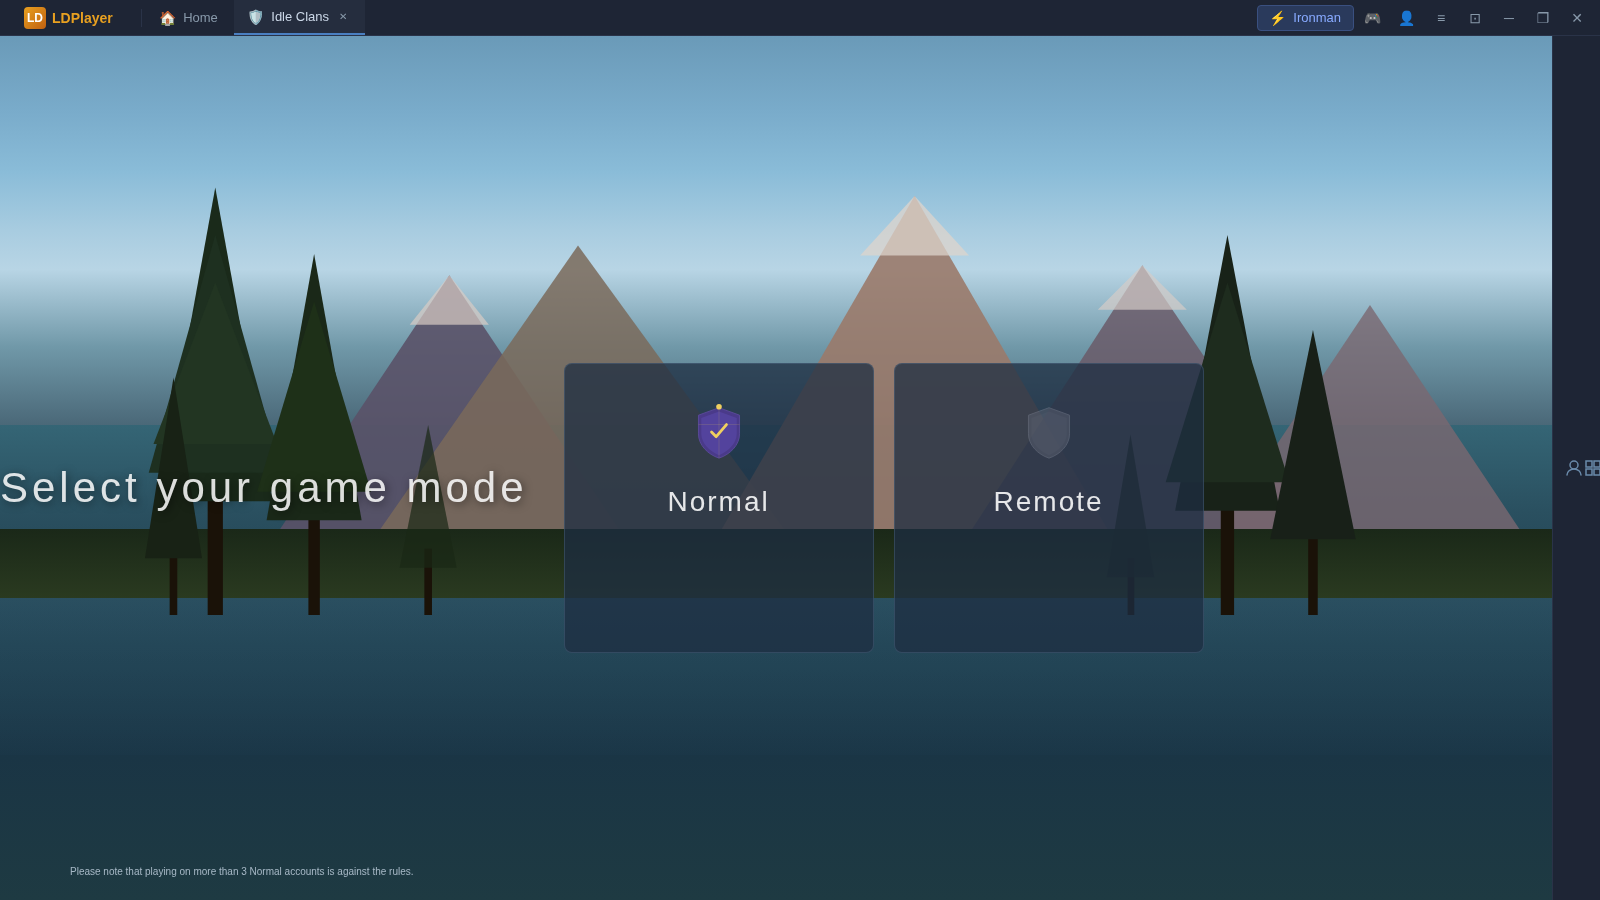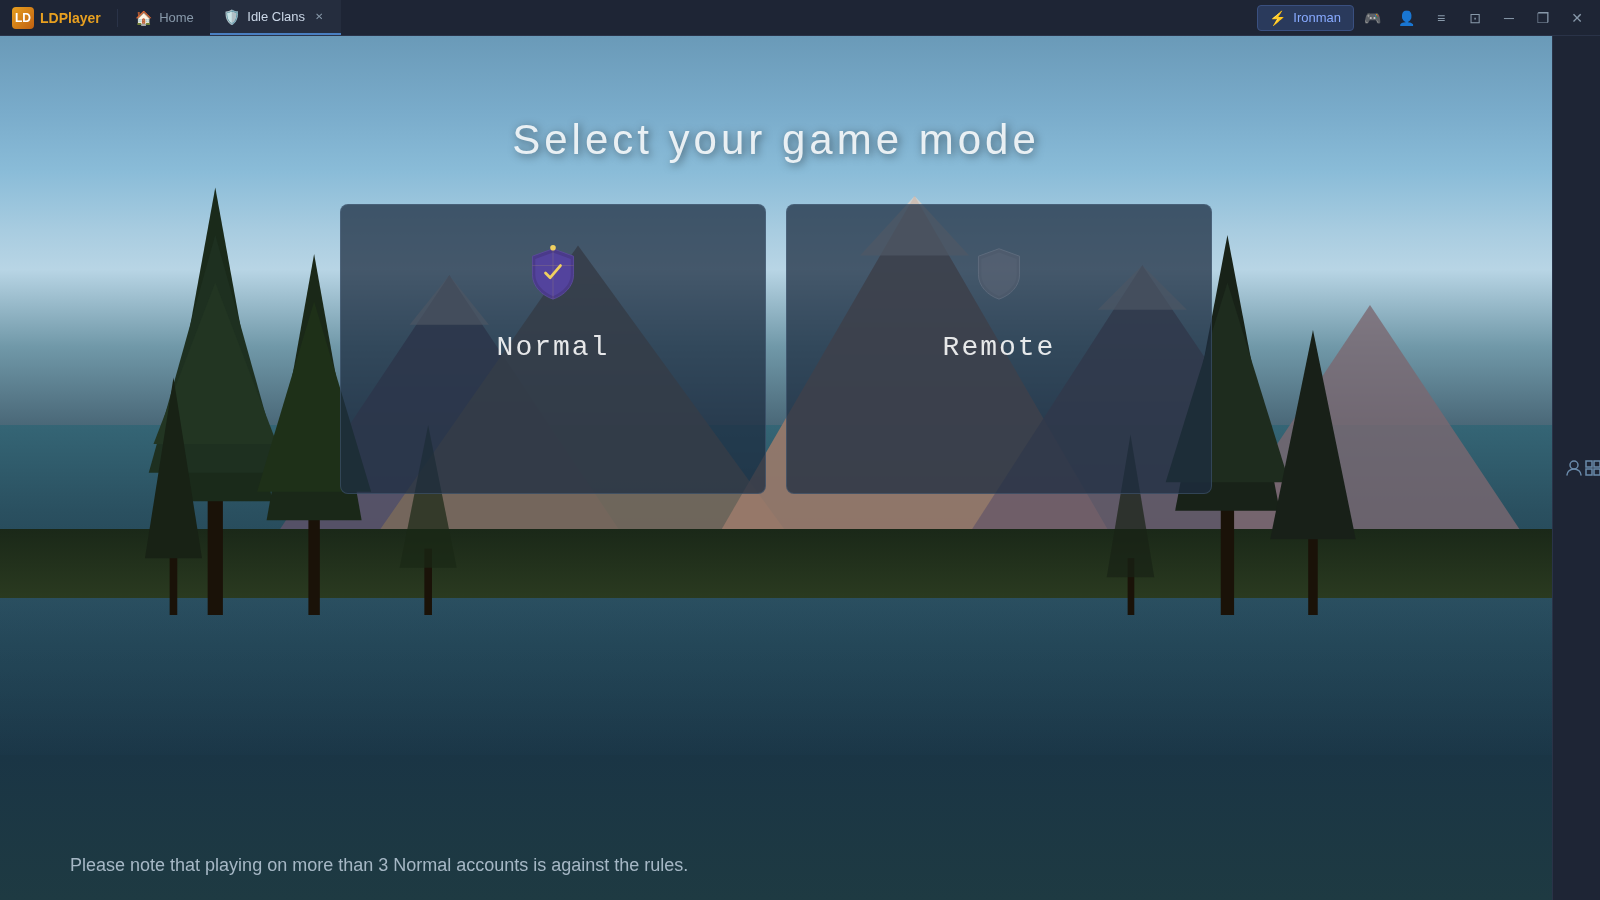--- a/index.html
+++ b/index.html
@@ -17,21 +17,21 @@
       background: #1e2535;
       display: flex;
       align-items: center;
       position: relative;
       z-index: 10;
       border-bottom: 1px solid #2a3348;
     }
     .title-bar-logo {
       display: flex;
       align-items: center;
-      padding: 0 12px;
+      padding: 0 24px;
       gap: 6px;
       color: #e8a020;
       font-weight: bold;
       font-size: 14px;
     }
     .logo-icon {
       width: 22px;
       height: 22px;
       background: linear-gradient(135deg, #e8a020, #c06010);
       border-radius: 4px;
@@ -185,40 +185,39 @@
         rgba(60,100,120,0.4) 0%,
         rgba(30,60,80,0.2) 100%
       );
     }
 
     
     .content-overlay {
       position: absolute;
       inset: 0;
       display: flex;
-      flex-direction: column;
       align-items: center;
       padding-top: 80px;
+      gap: 36px;
     }
 
     .select-title {
       font-size: 42px;
       color: rgba(255,255,255,0.85);
       letter-spacing: 4px;
       font-weight: 300;
       text-shadow: 2px 2px 8px rgba(0,0,0,0.5);
       margin-bottom: 40px;
     }
 
     
     .mode-cards {
       display: flex;
       gap: 20px;
-      width: 872px;
-      font-family: Liberation Mono, monospace;
+      width: 640px;
     }
 
     .mode-card {
       flex: 1;
       background: rgba(30, 45, 65, 0.75);
       border: 1px solid rgba(100,130,160,0.3);
       border-radius: 8px;
       padding: 40px 30px 40px;
       display: flex;
       flex-direction: column;
@@ -247,21 +246,21 @@
       color: rgba(210,225,240,0.75);
       text-align: center;
       line-height: 1.6;
     }
 
     .bottom-notice {
       position: absolute;
       bottom: 20px;
       left: 70px;
       color: rgba(200,215,230,0.8);
-      font-size: 18px;
+      font-size: 10px;
       line-height: 1.6;
       cursor: pointer;
     }
 
     
     .right-sidebar {
       width: 48px;
       background: #1e2535;
       border-left: 1px solid #2a3348;
       display: flex;

